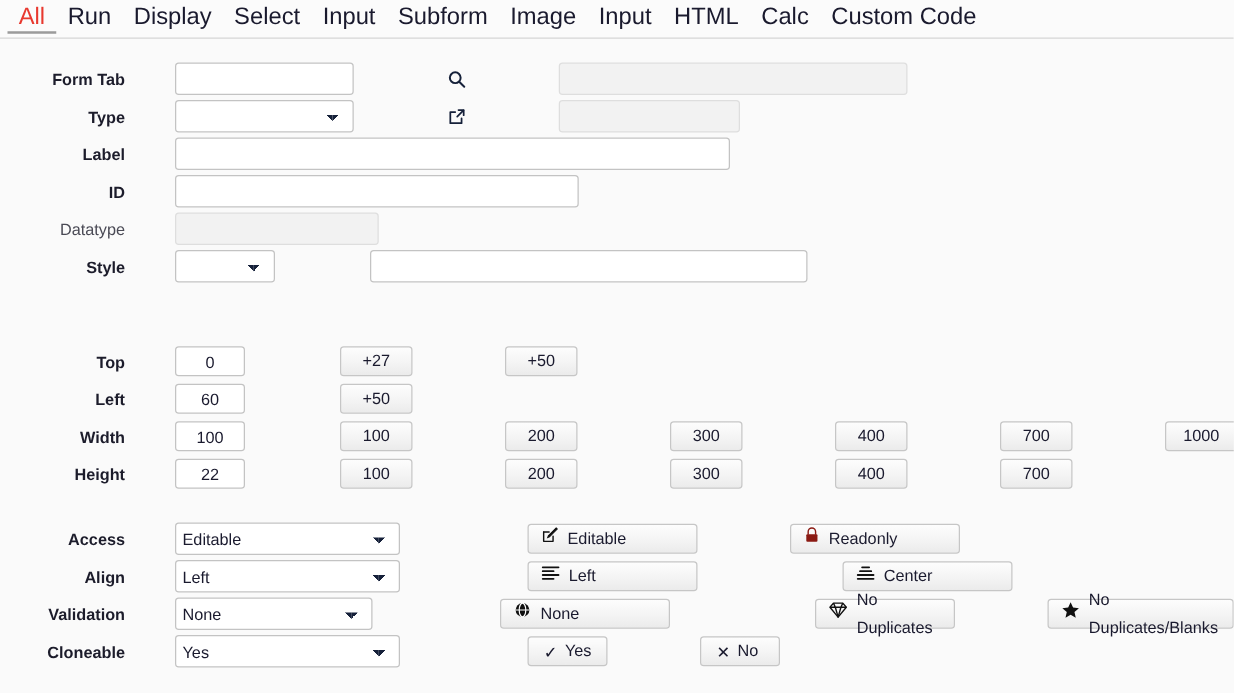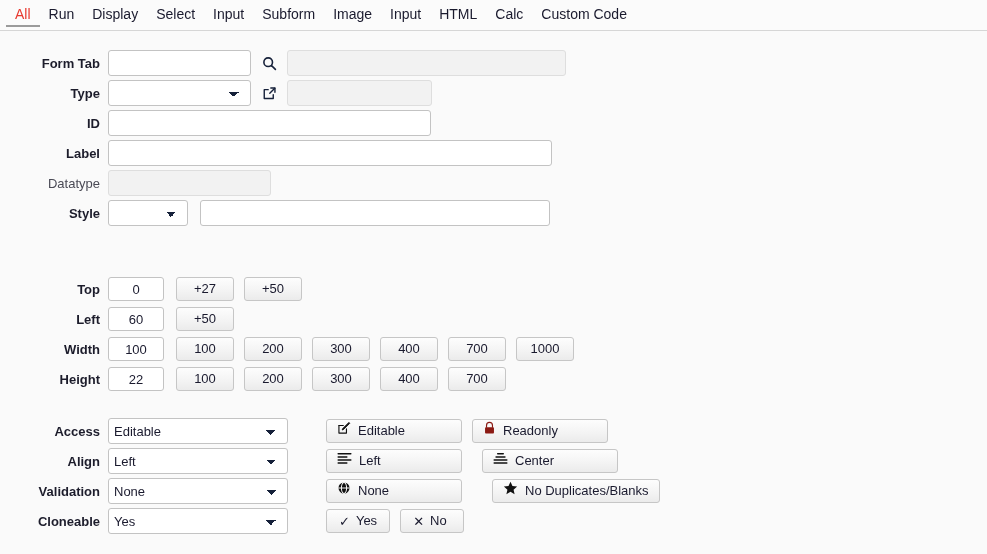--- a/index.html
+++ b/index.html
@@ -21,21 +21,21 @@
   .navbar {
     height: 31px;
     background: #fbfbfb;
     border-bottom: 1px solid #d6d6d6;
     display: flex;
     align-items: flex-start;
     padding: 6px 0 0 6px;
     box-sizing: border-box;
   }
   .nav-tab {
-    font-size: 14px;
+    font-size: 19px;
     color: #1a1a2e;
     padding: 0 9px 3px 9px;
     cursor: pointer;
     white-space: nowrap;
     line-height: 16px;
     text-decoration: none;
     border-bottom: 2px solid transparent;
   }
   .nav-tab.active {
     color: #e8392f;
@@ -44,20 +44,21 @@
 
   
   .form-area {
     padding: 18px 0 0 0;
   }
   .row {
     display: flex;
     align-items: center;
     height: 28px;
     margin-bottom: 2px;
+    gap: 32px;
   }
   .lbl {
     width: 108px;
     text-align: right;
     padding-right: 8px;
     font-weight: bold;
     font-size: 13px;
     color: #1c1c2b;
     box-sizing: border-box;
     flex: none;
@@ -191,27 +192,27 @@
         <path d="M9.4 2.2h4.4v4.4" stroke-linecap="round" stroke-linejoin="round"></path>
         <line x1="13.6" y1="2.4" x2="8.3" y2="7.7" stroke-linecap="round"></line>
         <path d="M12 9.3v4.1H2.4V3.9h4.2" stroke-linecap="round" stroke-linejoin="round"></path>
       </svg>
     </span>
     <div class="gap6"></div>
     <input class="txt disabled" style="width: 145px;" type="text" readonly="" value="">
   </div>
 
   <div class="row">
+    <div class="lbl">Label</div>
+    <input class="txt" style="width: 444px;" type="text" value="">
+  </div>
+
+  <div class="row">
     <div class="lbl">ID</div>
     <input class="txt" style="width: 323px;" type="text" value="">
-  </div>
-
-  <div class="row">
-    <div class="lbl">Label</div>
-    <input class="txt" style="width: 444px;" type="text" value="">
   </div>
 
   <div class="row">
     <div class="lbl muted">Datatype</div>
     <input class="txt disabled" style="width: 163px;" type="text" readonly="" value="">
   </div>
 
   <div class="row">
     <div class="lbl">Style</div>
     <select class="sel" style="width:80px;">
@@ -345,20 +346,29 @@
         <svg width="14" height="14" viewBox="0 0 16 16" fill="none" stroke="#111" stroke-width="1.3">
           <circle cx="8" cy="8" r="6.3" fill="#111" stroke="none"></circle>
           <ellipse cx="8" cy="8" rx="3.0" ry="6.3" stroke="#fff" stroke-width="1.1" fill="none"></ellipse>
           <line x1="1.7" y1="8" x2="14.3" y2="8" stroke="#fff" stroke-width="1.1"></line>
         </svg>
       </span>
       <span>None</span>
     </button>
     <div style="width:10px;flex:none;"></div>
     <div style="width:10px;flex:none;"></div>
+    <button class="btn wide auto">
+      <span>
+        <svg width="15" height="14" viewBox="0 0 16 15" fill="none" stroke="#111" stroke-width="1.2" stroke-linejoin="round">
+          <path d="M1.0 5.2L4.0 1.6h8.0l3.0 3.6L8.0 13.6z"></path>
+          <path d="M1.0 5.2h14.0M4.0 1.6l1.6 3.6L8.0 13.6l2.4-8.4 1.6-3.6"></path>
+        </svg>
+      </span>
+      <span>No Duplicates</span>
+    </button>
     <div style="width:10px;flex:none;"></div>
     <button class="btn wide auto">
       <span>
         <svg width="15" height="14" viewBox="0 0 16 15" fill="#111">
           <path d="M8 0.8l2.1 4.6 5.0.5-3.8 3.4 1.1 4.9L8 11.6l-4.4 2.6 1.1-4.9L0.9 5.9l5.0-.5z"></path>
         </svg>
       </span>
       <span>No Duplicates/Blanks</span>
     </button>
   </div>

